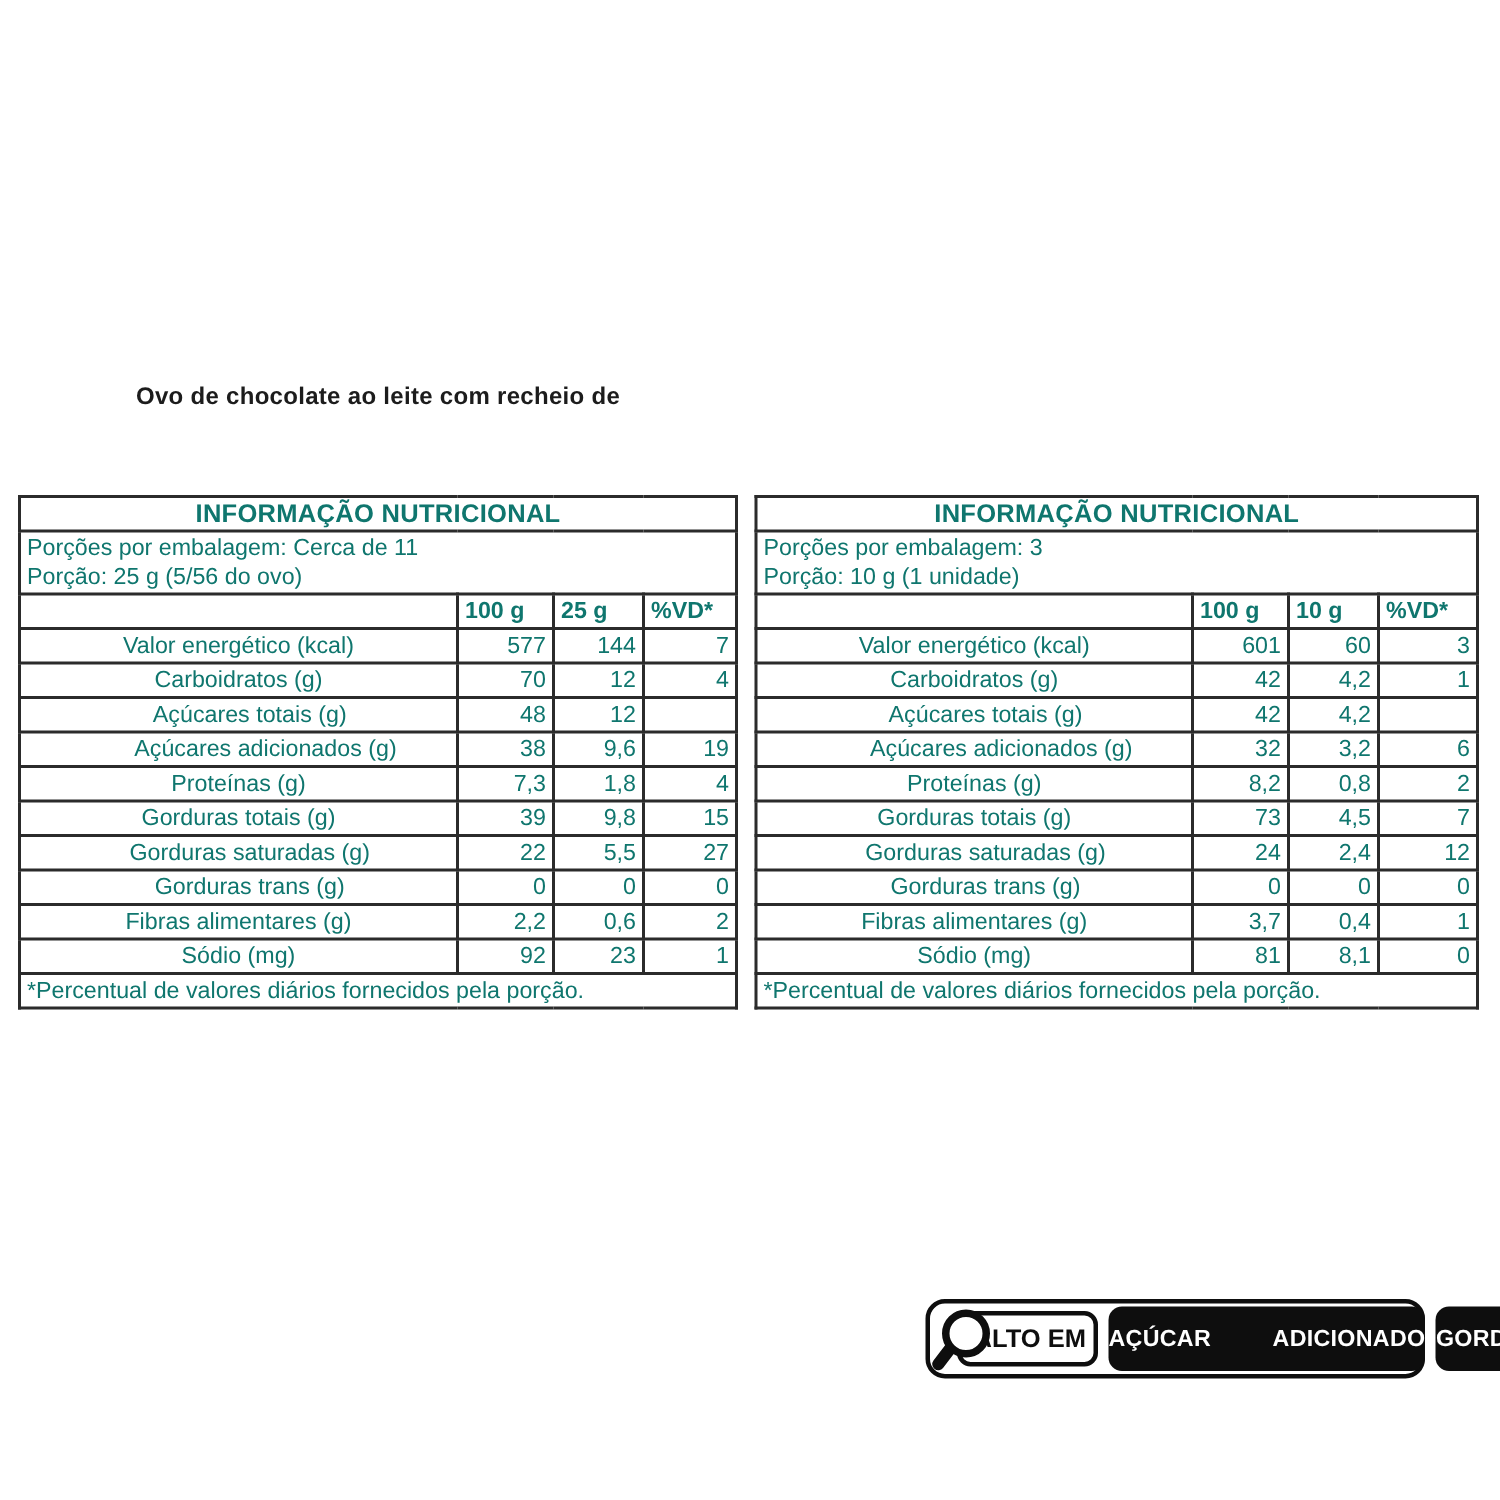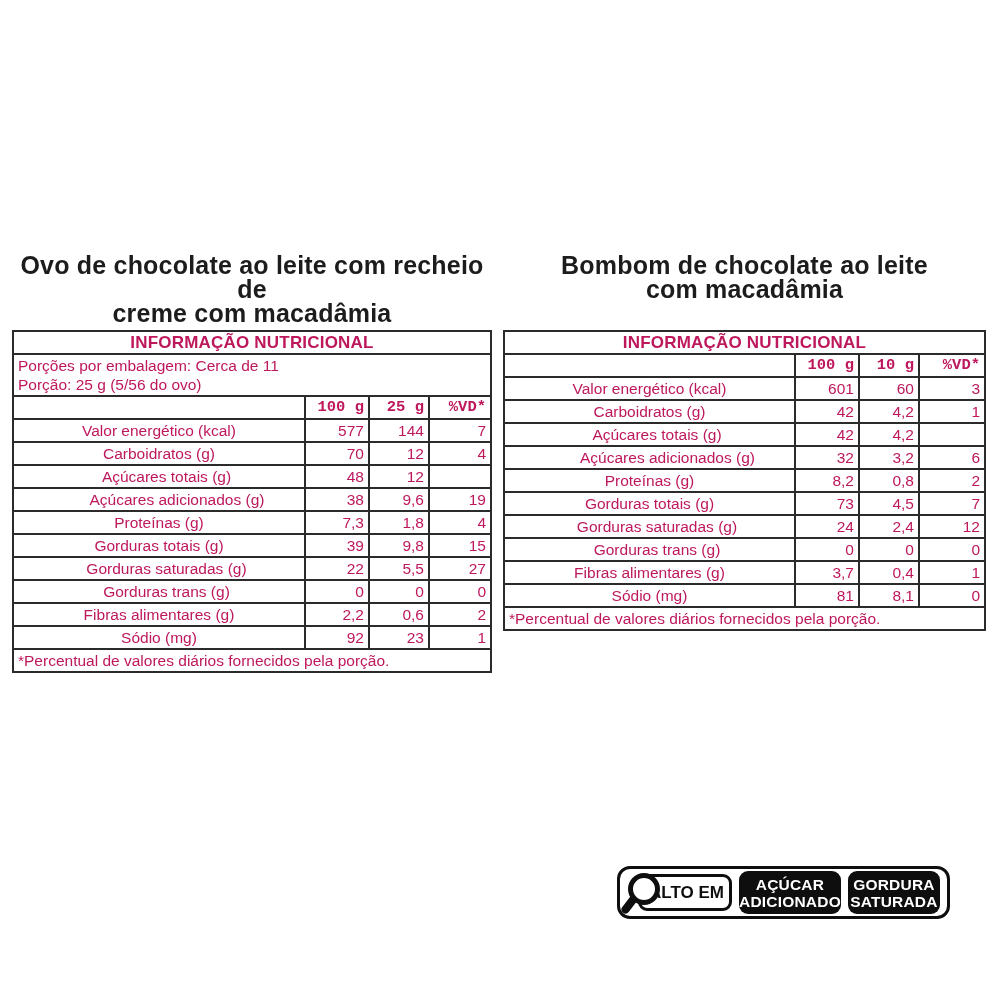--- a/index.html
+++ b/index.html
@@ -5,42 +5,42 @@
   * { margin:0; padding:0; box-sizing:border-box; }
   html,body { background:#ffffff; }
   #canvas {
     position:relative; width:1000px; height:1000px; background:#ffffff;
     font-family:"Liberation Sans", sans-serif; color:#161616;
   }
 
   
   .product-title {
     position:absolute; top:253px; text-align:center;
-    font-size:25px; font-weight:bold; line-height:24px; color:#1c1c1c;
+    font-size:16px; font-weight:bold; line-height:24px; color:#1c1c1c;
     letter-spacing:0.2px;
   }
   .product-title.left  { left:12px;  width:480px; }
   .product-title.right { left:503px; width:483px; }
 
   
   .nut-table-wrap { position:absolute; top:330px; }
   .nut-table-wrap.left  { left:12px;  width:480px; }
   .nut-table-wrap.right { left:503px; width:483px; }
 
   table.nut {
     width:100%; border-collapse:collapse; table-layout:fixed;
-    font-size:15.5px; color:#be185d;
+    font-size:15.5px; color:#0f766e;
   }
   table.nut td {
     border:2px solid #2b2b2b; padding:1px 4px; height:22px;
     line-height:19px; vertical-align:middle; overflow:hidden; white-space:nowrap;
   }
   td.t-header { font-weight:bold; text-align:center; font-size:17px; height:22px; letter-spacing:0.2px; }
   td.servings { height:44px; line-height:21px; padding:1px 5px; }
-  td.colhead  { font-weight:bold; text-align:right; height:26px;font-family:Liberation Mono, monospace; }
+  td.colhead  { font-weight:bold; text-align:left; height:26px; }
   td.val      { text-align:right; }
   td.lbl      { padding-left:7px;text-align:center; }
   td.lbl.ind1 { padding-left:19px; }
   td.lbl.ind2 { padding-left:40px; }
   td.footnote { height:24px; padding-left:5px;margin-top:40px; }
 
   
   .seal {
     position:absolute; left:617px; top:866px; width:333px; height:53px;
     background:#ffffff; border:3px solid #0e0e0e; border-radius:13px;
@@ -50,40 +50,35 @@
   .alto-pill {
     position:absolute; left:16px; right:0; top:3px; bottom:3px;
     background:#ffffff; border:3px solid #0e0e0e; border-radius:9px;
     display:flex; align-items:center; justify-content:flex-end;
     padding-right:5px; font-weight:bold; font-size:17px; letter-spacing:0;
     color:#0e0e0e; z-index:1; white-space:nowrap;
   }
   .alto-lens { position:absolute; left:-3px; top:0; z-index:2; }
   .seal-tag {
     flex:1; height:43px; background:#0e0e0e; color:#ffffff;
-    border-radius:9px; display:flex; flex-direction:column;
+    border-radius:9px; display:flex; flex-direction:row;
     align-items:center; justify-content:center;
     font-weight:bold; font-size:15.5px; line-height:17px;
-    letter-spacing:0.2px; text-align:center; white-space:nowrap;
+    letter-spacing:0.2px; text-align:center; white-space:nowrap;gap:41px;
   }
 </style>
 </head>
 <body>
 
 <div id="canvas">
 
   <div class="product-title left">
     <div>Ovo de chocolate ao leite com recheio de</div>
-    <div>creme com macadâmia</div>
-  </div>
-
-  <div class="product-title right">
-    <div>Bombom de chocolate ao leite</div>
-    <div>com macadâmia</div>
-  </div>
+  </div>
+
 
   <div class="nut-table-wrap left">
     <table class="nut">
       <colgroup>
           <col>
           <col style="width:64px">
           <col style="width:60px">
           <col style="width:62px">
         </colgroup>
       <tbody>
@@ -173,20 +168,26 @@
     <table class="nut">
       <colgroup>
           <col>
           <col style="width:64px">
           <col style="width:60px">
           <col style="width:66px">
         </colgroup>
       <tbody>
           <tr>
             <td class="t-header" colspan="4">INFORMAÇÃO NUTRICIONAL</td>
+          </tr>
+      <tr>
+            <td class="servings" colspan="4">
+        <div>Porções por embalagem: 3</div>
+        <div>Porção: 10 g (1 unidade)</div>
+      </td>
           </tr>
       <tr>
         <td class="lbl"></td>
         <td class="colhead">100 g</td>
         <td class="colhead">10 g</td>
         <td class="colhead">%VD*</td>
       </tr>
       <tr>
         <td class="lbl">Valor energético (kcal)</td>
         <td class="val">601</td>

